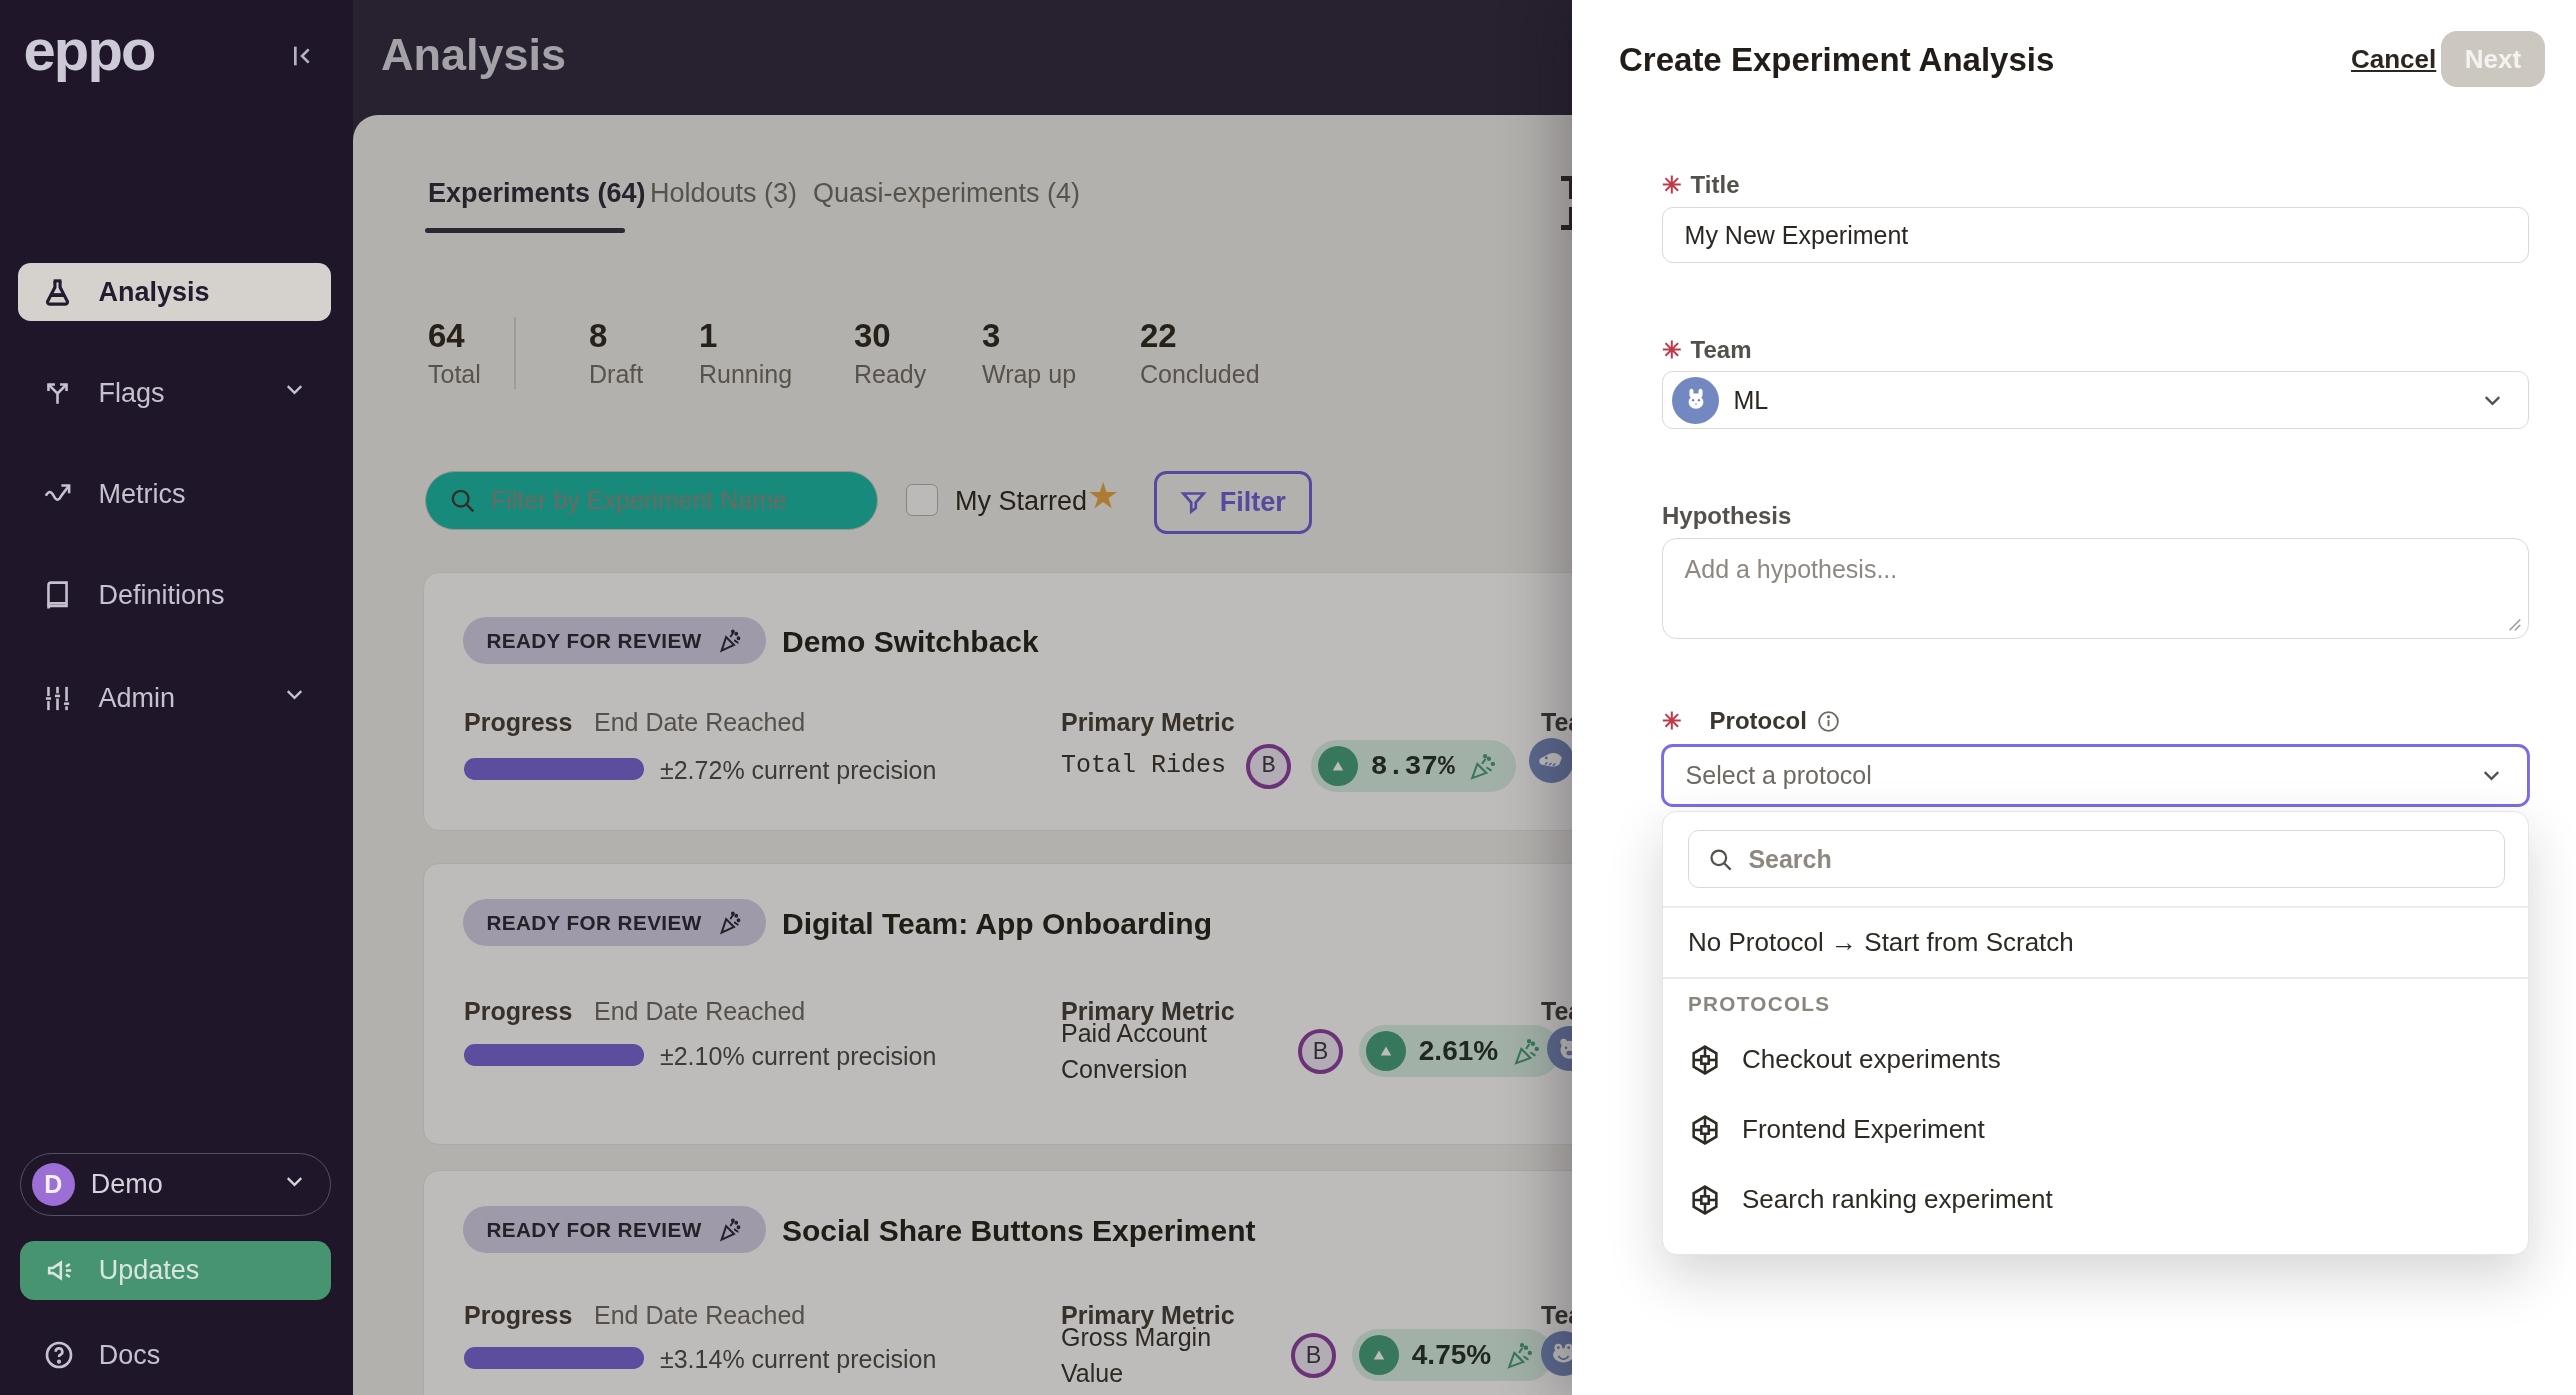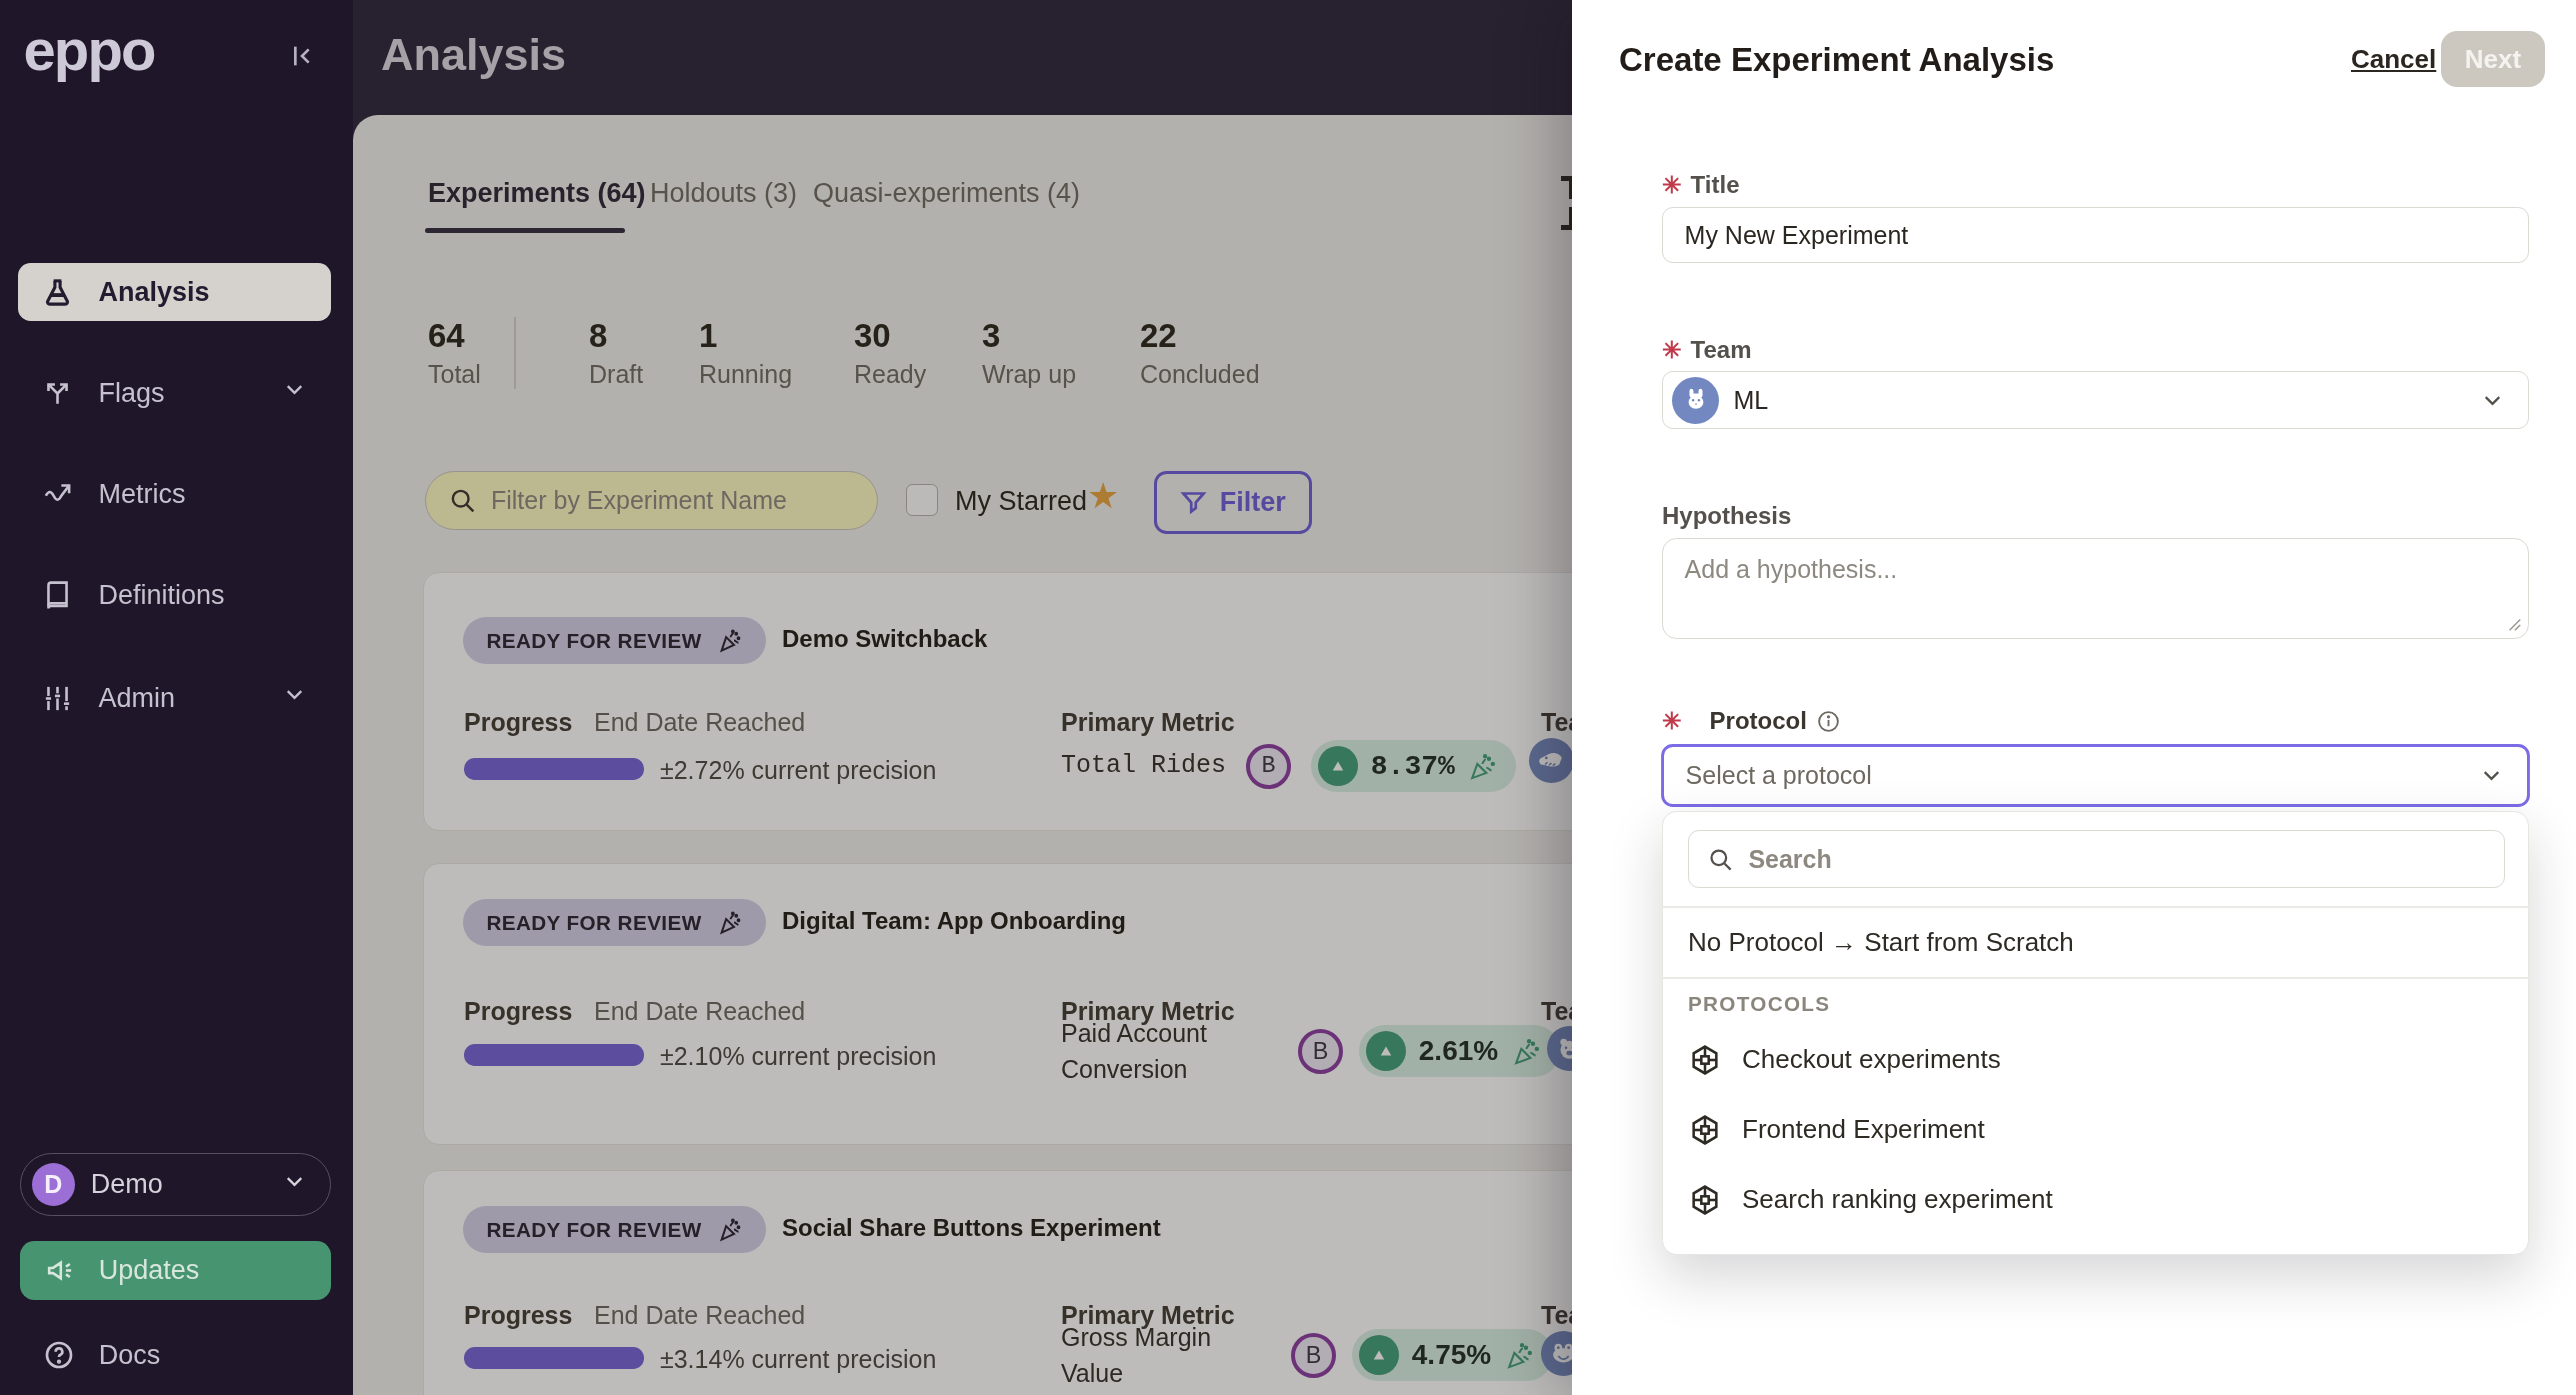--- a/index.html
+++ b/index.html
@@ -31,33 +31,33 @@
 
   
   #main-header-title { left:381px; top:29px; font-size:45px; font-weight:600; color:#dcd8e4; z-index:1; }
   #content-card { left:353px; top:115px; width:2223px; height:1281px; background:#f1efec;
                   border-radius:25px 0 0 0; z-index:1; }
   .tab { font-size:27px; color:#6e6961; cursor:pointer; }
   .tab.active { color:#2a2335; font-weight:bold; }
   .tab-underline { background:#322a40; height:5.4px; border-radius:2.7px; }
   .stat-num { font-size:33px; font-weight:bold; color:#272219; }
   .stat-lbl { font-size:25px; color:#6e6961; margin-top:5.4px; }
-  .search-pill { border:1.8px solid #c9c5bf; border-radius:31px; background:#fef9c3; display:flex;
+  .search-pill { border:1.8px solid #c9c5bf; border-radius:31px; background:#14b8a6; display:flex;
                  align-items:center; color:#8d8880; font-size:25px; }
   .search-pill input { border:none; outline:none; background:transparent; font-size:25px; width:100%;
                        color:#2b2620; font-family:"Liberation Sans",sans-serif; }
   .search-pill input::placeholder { color:#8d8880; }
   .checkbox { width:32px; height:32px; background:#fdfdfc; border:1.8px solid #b4b0aa; border-radius:6.3px; cursor:pointer; }
   .filter-btn { border:3.6px solid #6a5cd8; border-radius:12.6px; color:#6a5cd8; font-size:27px; font-weight:bold;
                 display:flex; align-items:center; justify-content:center; gap:12.6px; background:transparent; cursor:pointer; }
 
   .exp-card { left:423px; width:2069px; background:#ffffff; border:0.9px solid #e8e5e0; border-radius:16px; }
   .status-badge { background:#d3cfe8; color:#272130; font-size:20.7px; font-weight:bold; letter-spacing:0.4px;
                   border-radius:23.4px; height:47px; display:inline-flex; align-items:center; padding:0 23.4px; gap:14.4px; }
-  .exp-title { font-size:24px; font-weight:bold; color:#1f1a15; }
+  .exp-title { font-size:30px; font-weight:bold; color:#1f1a15; }
   .col-lbl { font-size:25px; font-weight:bold; color:#3f3931; }
   .col-sub { font-size:25px; color:#6b655d; }
   .prog-bar { width:180px; height:21.6px; border-radius:10.8px; background:#7660d8; }
   .precision { font-size:25px; color:#4a4540; }
   .metric-name { font-size:25px; color:#332e27; line-height:1.45; overflow-wrap:anywhere; }
   .b-badge { width:45px; height:45px; border-radius:50%; background:#efe9f6; border:4.5px solid #8b3aa0;
              color:#3a3443; font-size:23.4px; display:flex; align-items:center; justify-content:center; flex:none; }
   .lift-pill { height:52px; border-radius:26px; background:#d9f0e4; display:flex; align-items:center;
                padding:0 18px 0 7.2px; gap:12.6px; flex:none; }
   .lift-circle { width:40px; height:40px; border-radius:50%; background:#3f9d77; display:flex;

